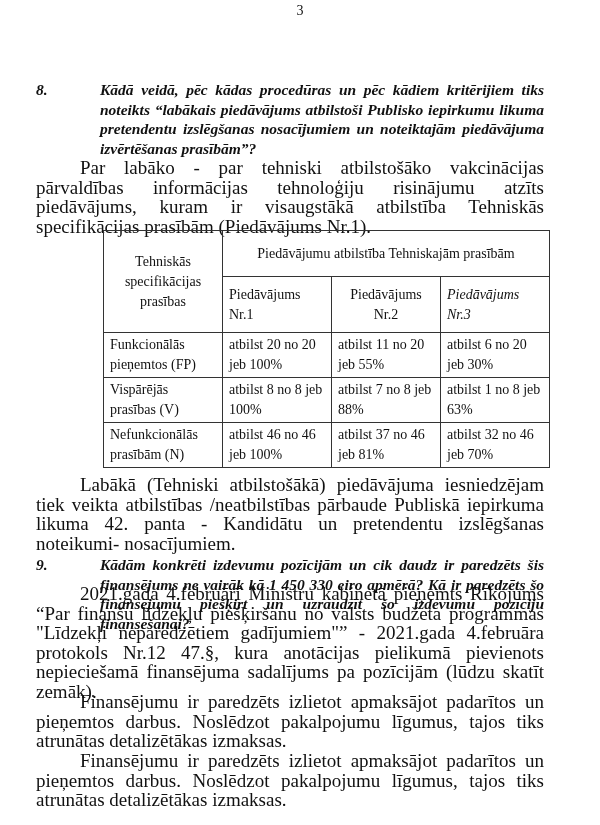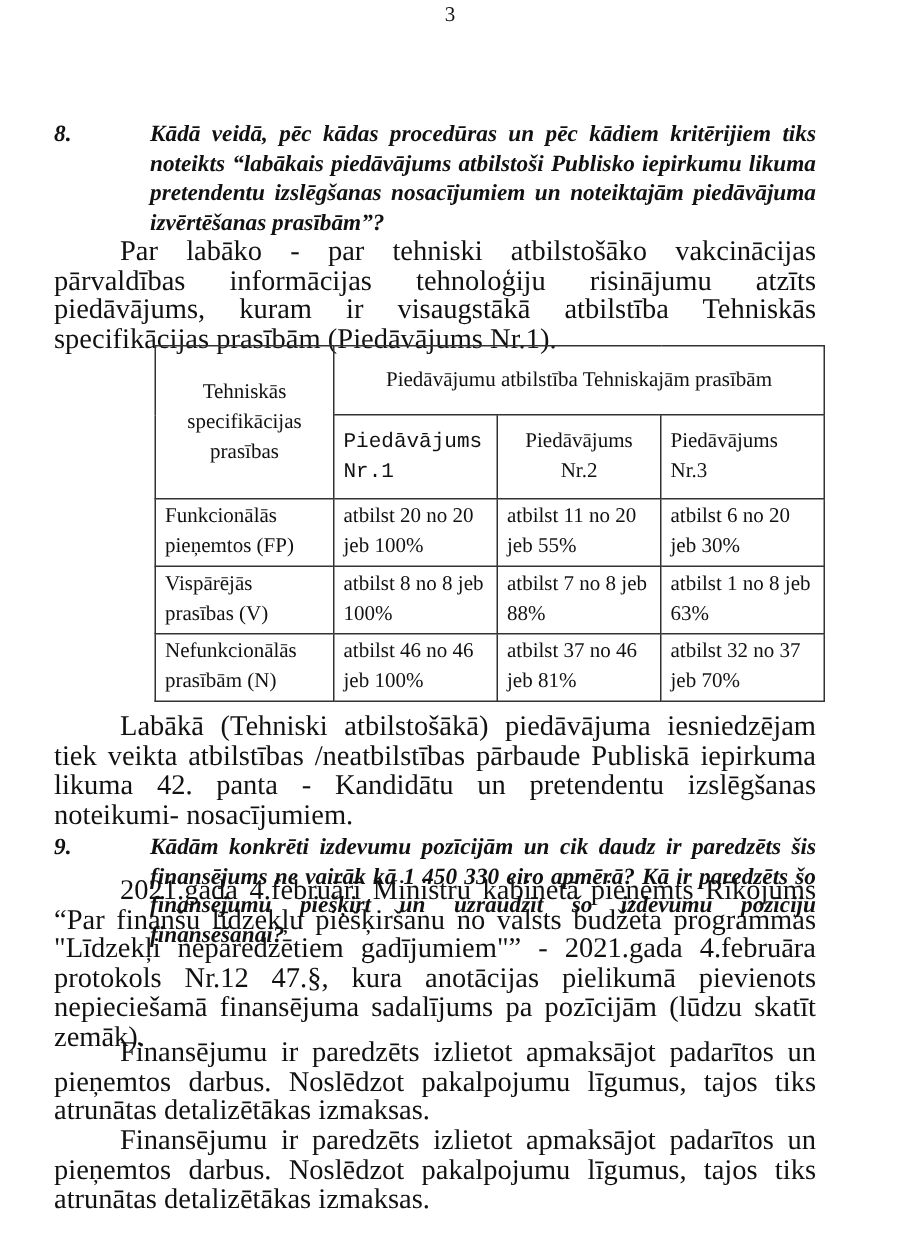--- a/index.html
+++ b/index.html
@@ -29,41 +29,41 @@
 
 <div class="p" style="top:158px;"><span class="ind"></span><span>Par labāko - par tehniski atbilstošāko vakcinācijas pārvaldības informācijas tehnoloģiju risinājumu atzīts piedāvājums, kuram ir visaugstākā atbilstība Tehniskās specifikācijas prasībām (Piedāvājums Nr.1).</span></div>
 
 <table class="spec">
   <tbody>
       <tr style="height:46px;">
     <td class="c0 center" rowspan="2">Tehniskās specifikācijas prasības</td>
     <td class="center" colspan="3">Piedāvājumu atbilstība Tehniskajām prasībām</td>
   </tr>
   <tr style="height:56px;">
-    <td class="cn" style="vertical-align:middle;font-family:Liberation Mono, monospace;">Piedāvājums Nr.1</td>
+    <td class="cn" style="vertical-align:middle;">Piedāvājums Nr.1</td>
     <td class="cn" style="vertical-align:middle;text-align:center;">Piedāvājums Nr.2</td>
-    <td class="cn" style="vertical-align:middle;">Piedāvājums Nr.3</td>
+    <td class="cn" style="vertical-align:middle;font-style:italic;">Piedāvājums Nr.3</td>
   </tr>
   <tr>
     <td>Funkcionālās pieņemtos (FP)</td>
     <td>atbilst 20 no 20 jeb 100%</td>
     <td>atbilst 11 no 20 jeb 55%</td>
     <td>atbilst 6 no 20 jeb 30%</td>
   </tr>
   <tr>
     <td>Vispārējās prasības (V)</td>
     <td>atbilst 8 no 8 jeb 100%</td>
     <td>atbilst 7 no 8 jeb 88%</td>
     <td>atbilst 1 no 8 jeb 63%</td>
   </tr>
   <tr>
     <td>Nefunkcionālās prasībām (N)</td>
     <td>atbilst 46 no 46 jeb 100%</td>
     <td>atbilst 37 no 46 jeb 81%</td>
-    <td>atbilst 32 no 37 jeb 70%</td>
+    <td>atbilst 32 no 46 jeb 70%</td>
   </tr>
 </tbody>
   </table>
 
 <div class="p" style="top:475px;"><span class="ind"></span><span>Labākā (Tehniski atbilstošākā) piedāvājuma iesniedzējam tiek veikta atbilstības /neatbilstības pārbaude Publiskā iepirkuma likuma 42. panta - Kandidātu un pretendentu izslēgšanas noteikumi- nosacījumiem.</span></div>
 
 <div class="q" style="top:555px;">
   <span class="num">9.</span>
   <div class="txt">Kādām konkrēti izdevumu pozīcijām un cik daudz ir paredzēts šis finansējums ne vairāk kā 1 450 330 eiro apmērā? Kā ir paredzēts šo finansējumu piešķirt un uzraudzīt šo izdevumu pozīciju finansēšanai?</div>
 </div>

